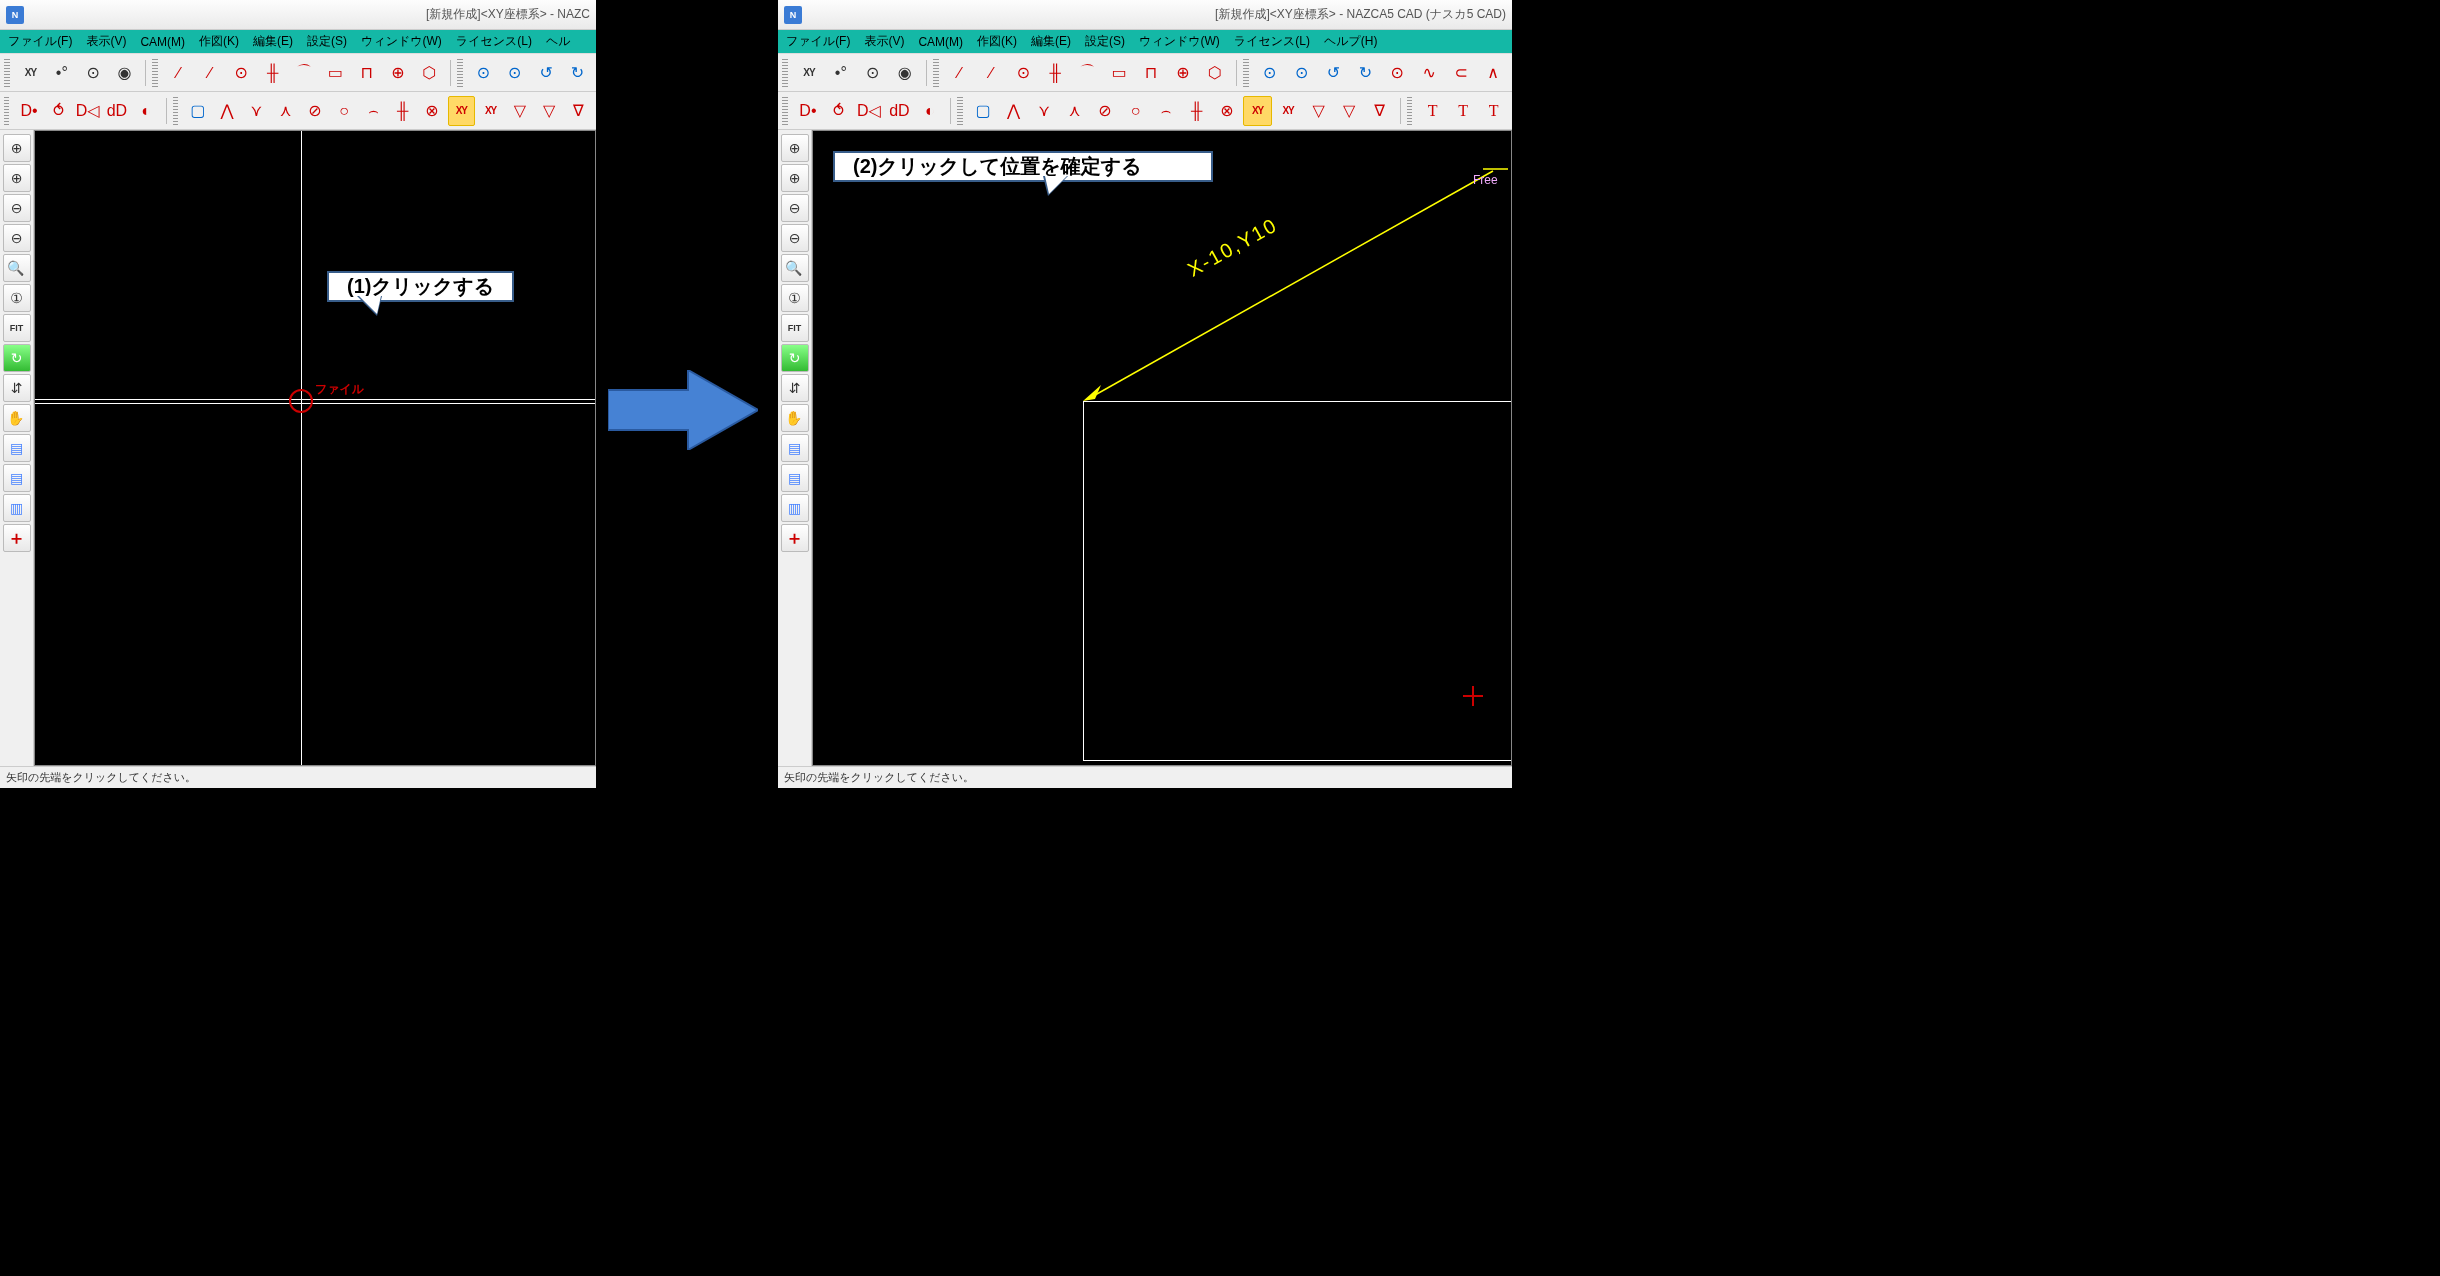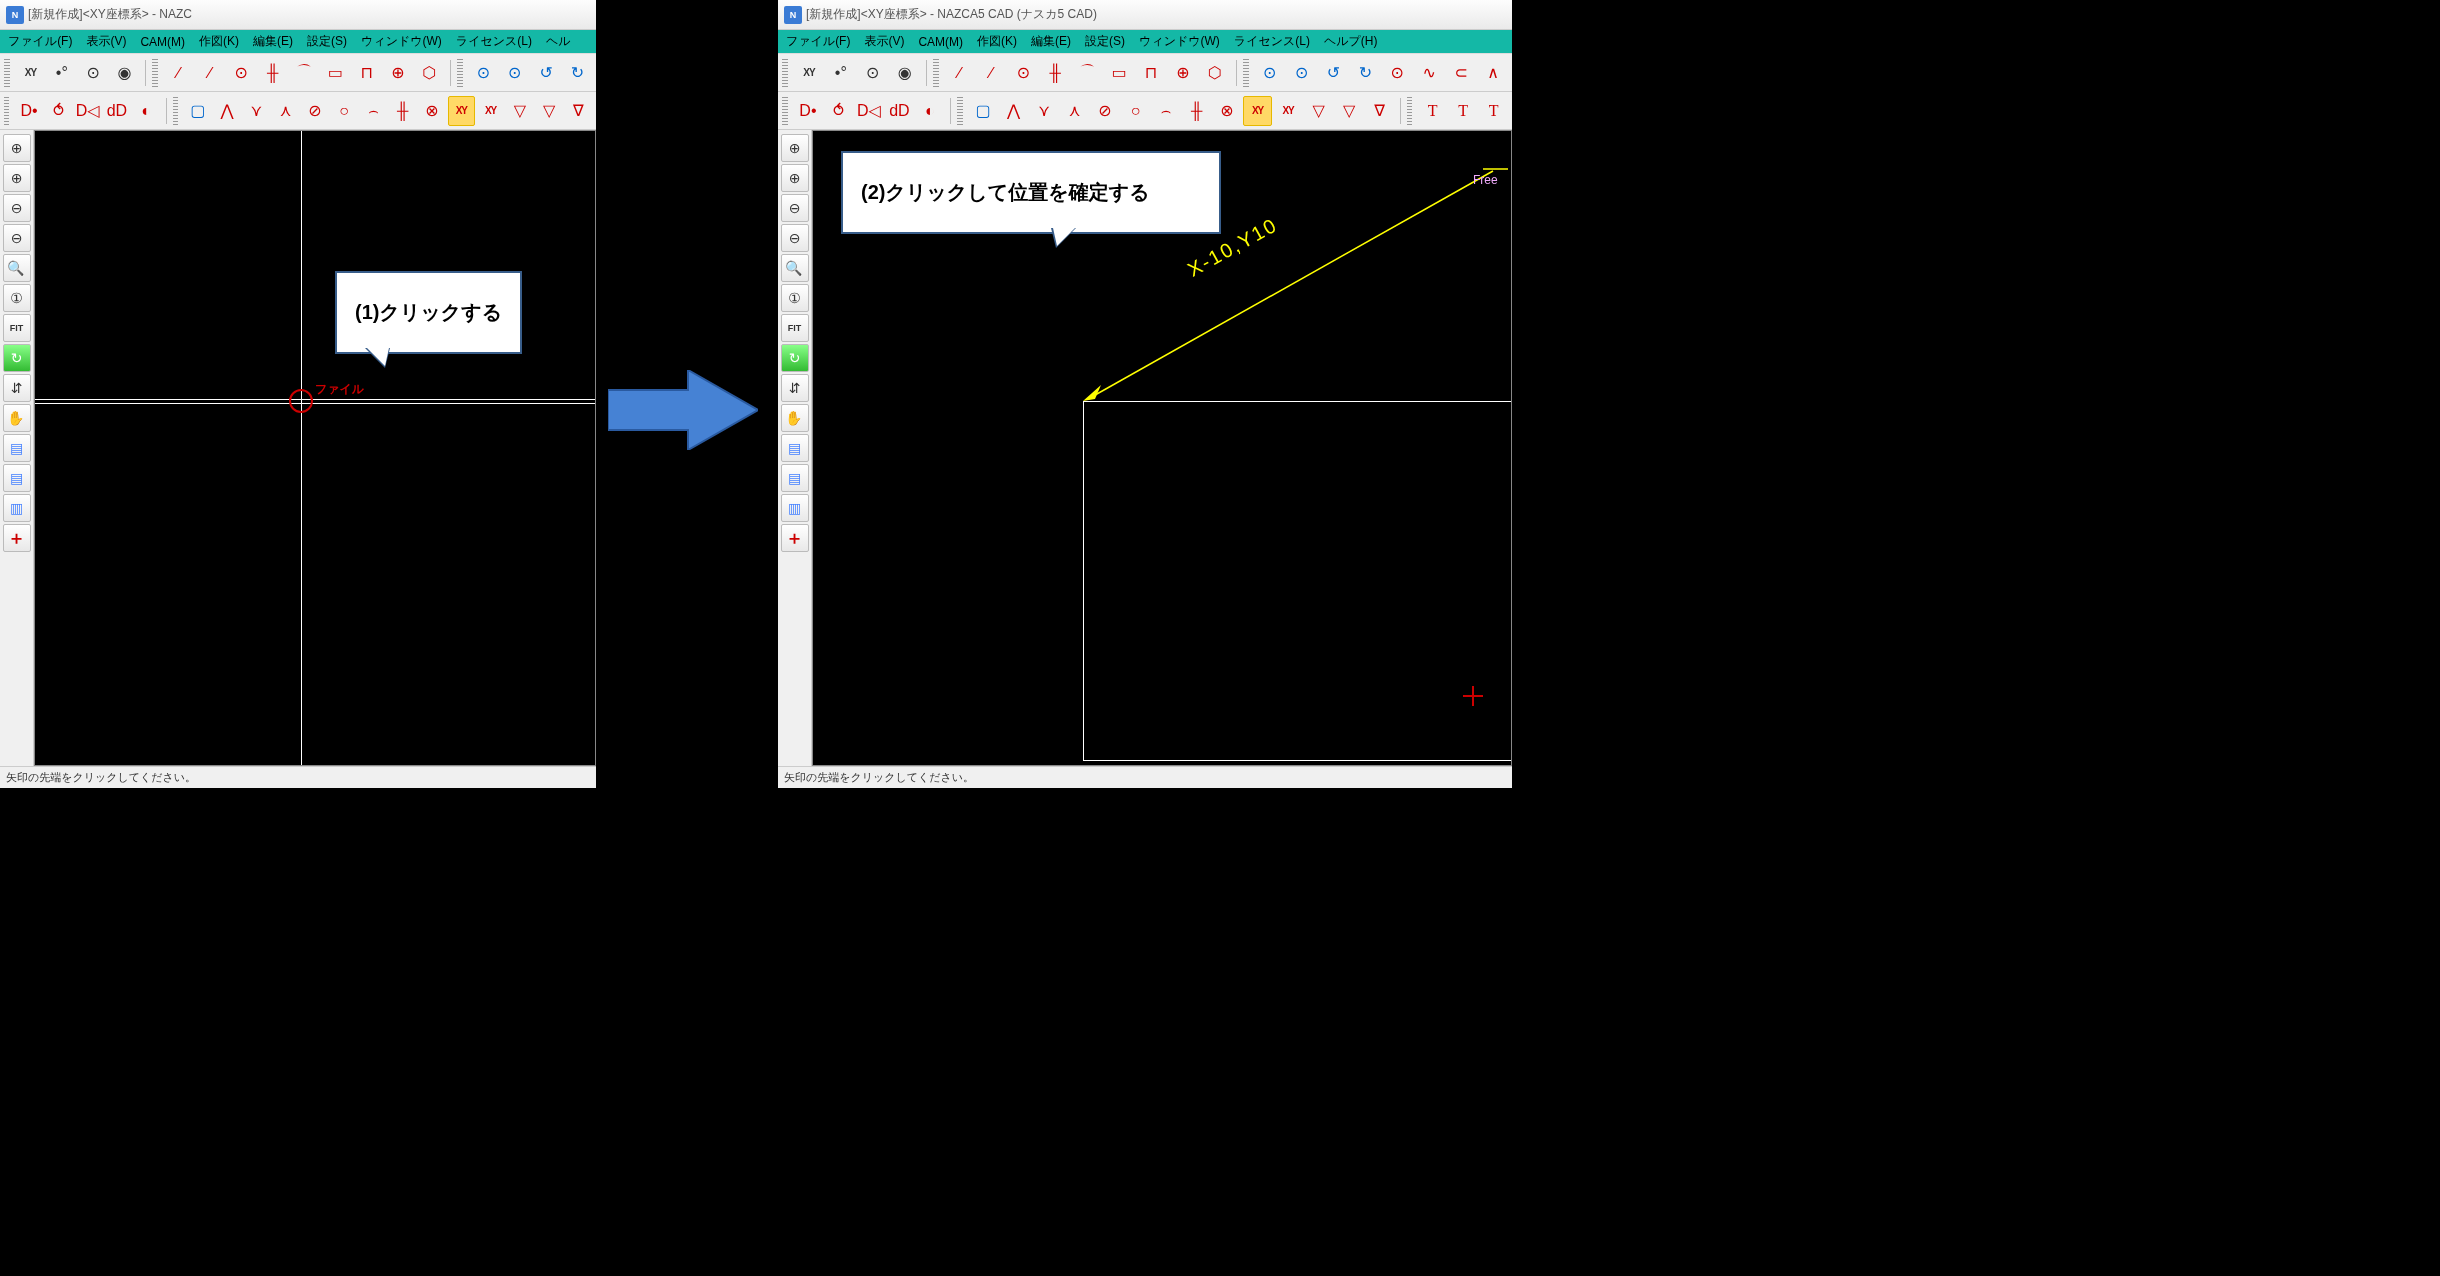--- a/index.html
+++ b/index.html
@@ -31,21 +31,21 @@
     padding: 0 6px;
     gap: 4px;
   }
   .titlebar .app-icon {
     width: 18px; height: 18px; 
     background: #3a7bd5;
     border-radius: 2px;
     display:flex;align-items:center;justify-content:center;
     color:#fff;font-weight:bold;font-size:9px;
   }
-  .titlebar .title-text { flex:1; text-align:left; color:#555; font-size:12px; }
+  .titlebar .title-text { flex:1; text-align:right; color:#555; font-size:12px; }
 
   .menubar {
     height: 24px;
     background: #14b8a6;
     display: flex;
     align-items: center;
     padding: 0 8px;
     gap: 14px;
     border-bottom: 1px solid #ddd;
   }
@@ -140,26 +140,25 @@
   .free-label { position:absolute; color:#f0abfc; font-size:12px; }
 
   .white-box {
     position:absolute; border:1px solid #fff; background:transparent;
   }
 
   .callout {
     position:absolute;
     background:#fff;
     border:2px solid #385d8a;
-    padding:26px 18px;
+    padding:0 18px;
     font-size:20px;
     font-weight:bold;
     color:#000;
     box-shadow:4px 4px 0 rgba(0,0,0,0.3);
-    margin-left:8px;
   }
   .callout::after {
     content:'';
     position:absolute;
     width:0;height:0;
     border:18px solid transparent;
   }
   .callout.c1::after {
     bottom:-32px; left:30px;
     border-top-color:#fff;

